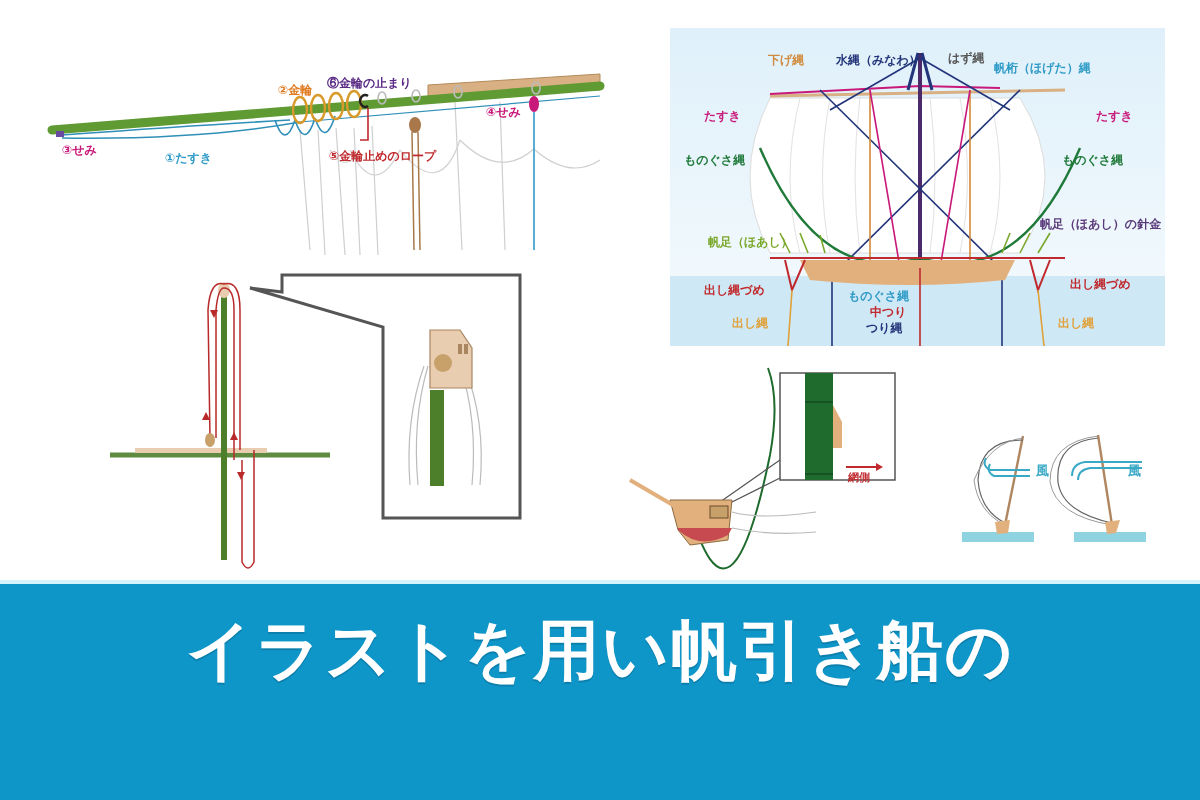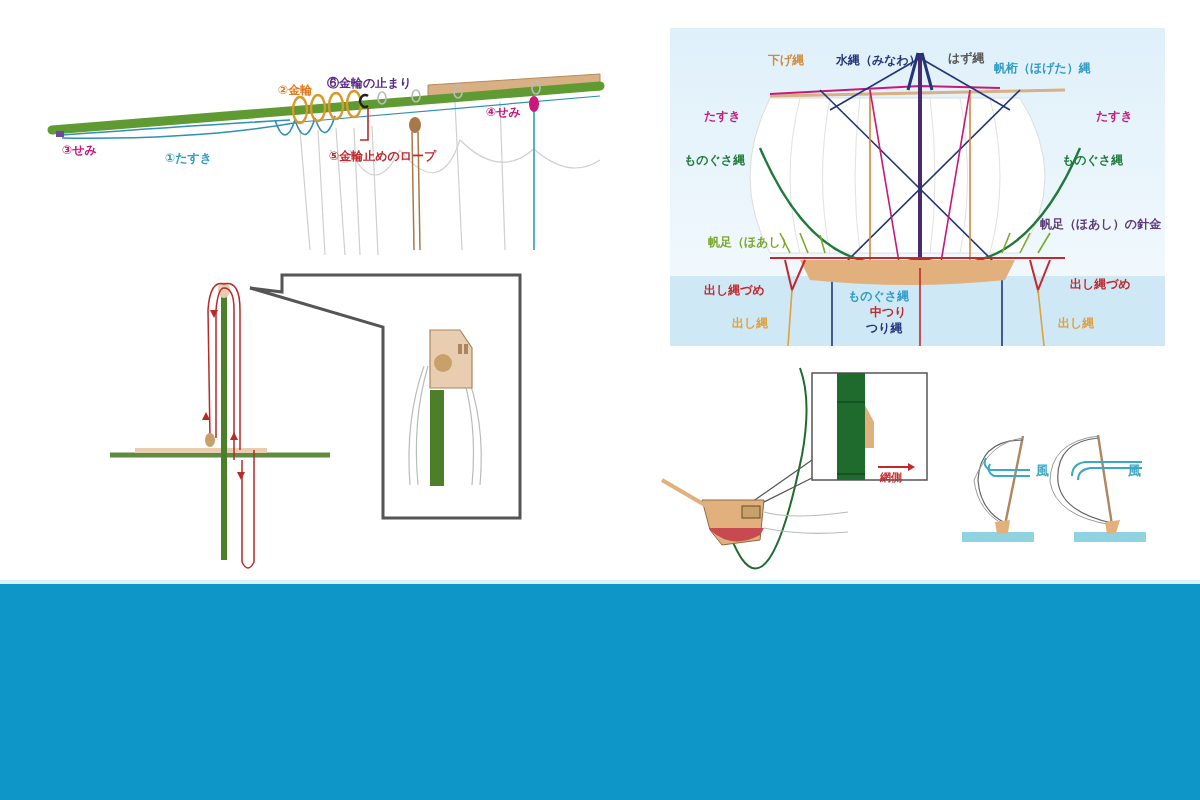--- a/index.html
+++ b/index.html
@@ -177,21 +177,21 @@
       <path d="M360 96 Q378 150 372 215"></path>
         <path d="M364 96 Q386 150 380 215"></path>
     </g>
     <polygon points="330,60 360,60 372,78 372,118 330,118" fill="#e8cdb0" stroke="#a98560" stroke-width="1.2"></polygon>
     <circle cx="343" cy="93" r="9" fill="#c7a06a"></circle>
     <rect x="358" y="74" width="4" height="10" fill="#a98560"></rect>
       <rect x="364" y="74" width="4" height="10" fill="#a98560"></rect>
   </svg>
 </div>
 
-<div class="panel" style="left:652px;top:360px;width:290px;height:200px;">
+<div class="panel" style="left:620px;top:360px;width:290px;height:200px;">
   <svg width="290" height="200">
     <path d="M70 150 Q110 290 150 95 Q160 40 148 8" stroke="#1f6b2e" stroke-width="2" fill="none"></path>
     <rect x="160" y="13" width="115" height="107" fill="#ffffff" stroke="#555" stroke-width="1.5"></rect>
     <rect x="185" y="13" width="28" height="107" fill="#1f6b2e"></rect>
     <path d="M185 42 L213 42 M185 114 L213 114" stroke="#0f3a18" stroke-width="1.2"></path>
     <polygon points="213,45 222,62 222,88 213,88" fill="#e2b07c"></polygon>
     <path d="M100 142 L160 100 M104 146 L160 118" stroke="#555" stroke-width="1.2"></path>
     <polygon points="50,140 112,140 108,180 70,185 58,170" fill="#e2b07c" stroke="#8a6a40"></polygon>
     <path d="M58 170 Q80 190 108 175 L112 168 L58 168 Z" fill="#c74a50"></path>
     <path d="M10 120 L58 148" stroke="#e2b07c" stroke-width="4"></path>
@@ -219,13 +219,14 @@
     <polygon points="155,102 170,100 166,113 157,114" fill="#e2b07c"></polygon>
     <path d="M192 42 L135 42 Q122 44 122 56" stroke="#3aa9c6" stroke-width="2" fill="none"></path>
     <path d="M192 48 L140 48 Q128 50 128 60" stroke="#3aa9c6" stroke-width="2" fill="none"></path>
   </svg>
   <div class="lbl" style="left:86px;top:44px;color:#3aa9c6;font-size:13px;">風</div>
   <div class="lbl" style="left:178px;top:44px;color:#3aa9c6;font-size:13px;">風</div>
 </div>
 
 <div id="banner">
   <div class="strip"></div>
+  <div id="title1" class="title-line">イラストを用い帆引き船の</div>
 </div>
 
 </body></html>

